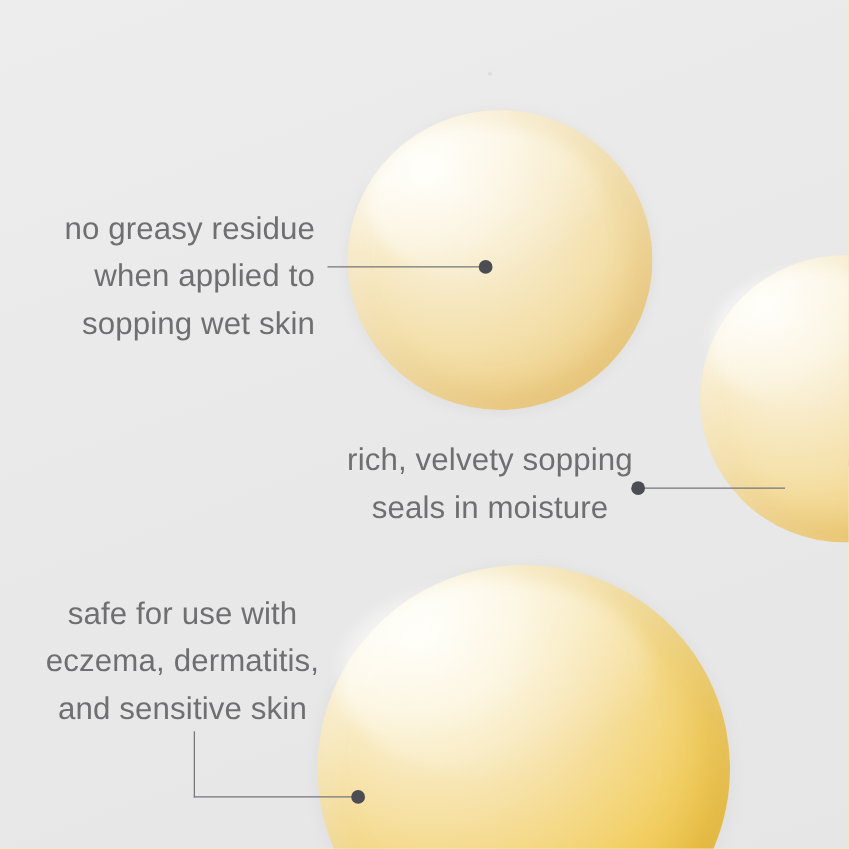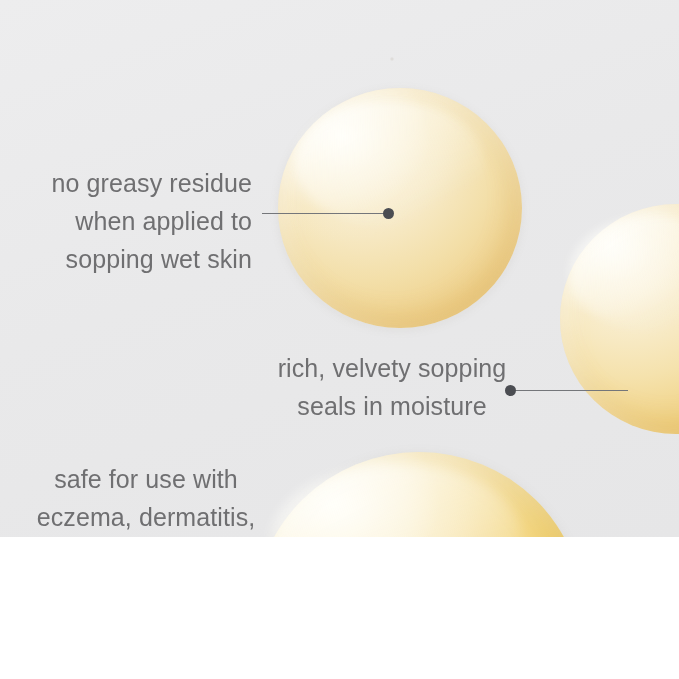--- a/index.html
+++ b/index.html
@@ -3,21 +3,21 @@
 <meta charset="utf-8">
 <style>
   html, body {
     margin: 0;
     padding: 0;
     background: #ffffff;
   }
   #infographic {
     position: relative;
     width: 679px;
-    height: 537px;
+    height: 679px;
     overflow: hidden;
     background: #fde047;
     font-family: "Liberation Sans", sans-serif;
   }
 
   
   .bg-shade {
     position: absolute;
     inset: 0;
     background:
@@ -184,21 +184,21 @@
     text-align: right;
   }
   .callout-2 {
     left: 271px;
     top: 349px;
     width: 242px;
     text-align: center;
   }
   .callout-3 {
     left: 36px;
-    top: 460px;
+    top: 472px;
     width: 220px;
     text-align: center;
   }
 
   
   .leader-line {
     position: absolute;
     background: #74767a;
   }
   .leader-h { height: 1px; }

